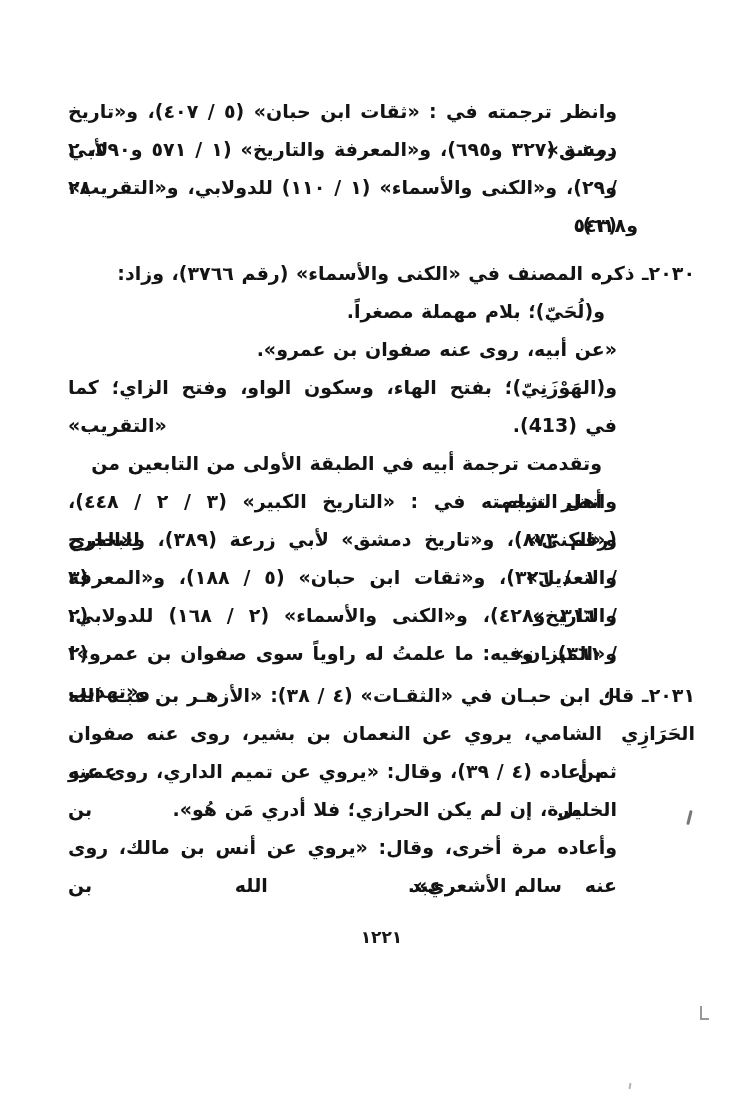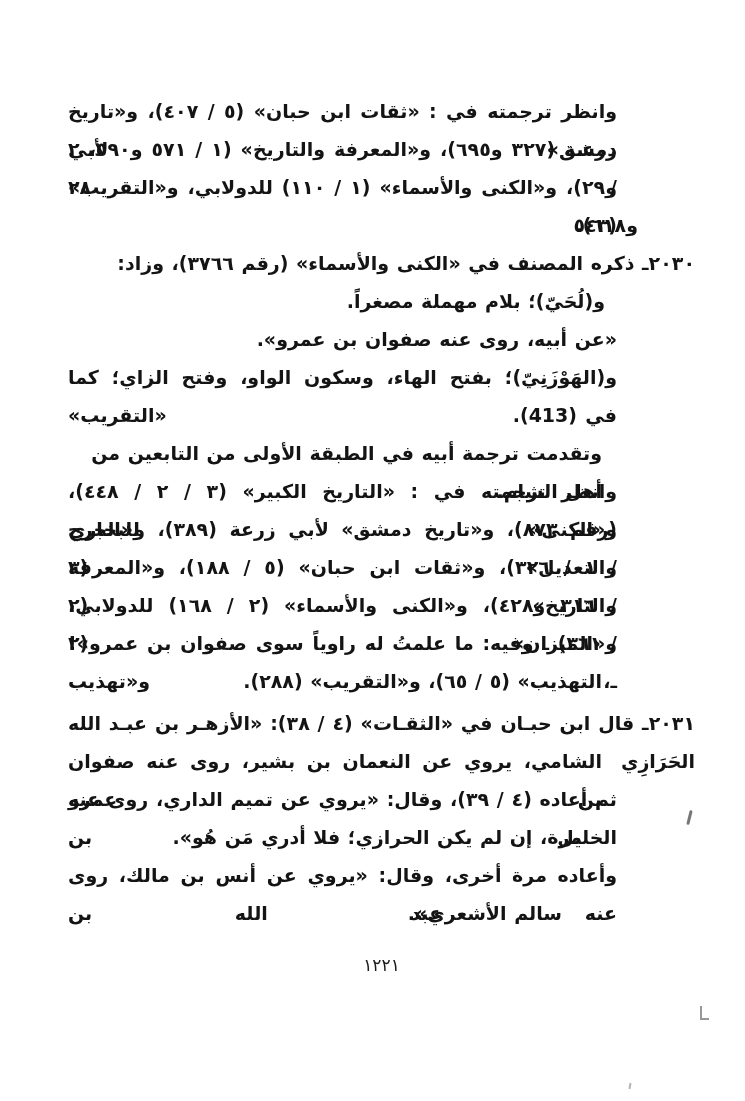--- a/index.html
+++ b/index.html
@@ -39,26 +39,26 @@
   .l-body { margin-right: 78px; }
   .l-full { margin-right: 0; }
   .l-just { text-align: justify; text-align-last: justify; }
   .pr12 { padding-right: 12px; }
   .pr15 { padding-right: 15px; }
   .pr35 { padding-right: 35px; }
   .pr40 { padding-right: 40px; }
   .pr55 { padding-right: 55px; }
   .pr57 { padding-right: 57px; }
   .pr65 { padding-right: 65px; }
-  .gap-entry { }
+  .gap-entry { margin-top: 10px; }
   .gap-entry-sm { margin-top: 4px; }
   .page-number {
     margin-top: 14px;
     font-size: 17px;
-    font-weight: 400;
+    font-weight: 700;
     line-height: 38px;
     height: 38px;
     text-align: center;
     color: #191919;
   }
   
   .artifact { position: absolute; }
   .artifact-1 {
     left: 688px; top: 810px;
     width: 3px; height: 15px;
@@ -97,21 +97,20 @@
     <div class="t-line l-body pr12">و(لُحَيّ)؛ بلام مهملة مصغراً.</div>
     <div class="t-line l-body">«عن أبيه، روى عنه صفوان بن عمرو».</div>
     <div class="t-line l-body l-just">و(الهَوْزَنِيّ)؛ بفتح الهاء، وسكون الواو، وفتح الزاي؛ كما في «التقريب»</div>
     <div class="t-line l-body pr40">(413).</div>
     <div class="t-line l-body pr15">وتقدمت ترجمة أبيه في الطبقة الأولى من التابعين من أهل الشام.</div>
     <div class="t-line l-body l-just">وانظر ترجمته في : «التاريخ الكبير» (٣ / ٢ / ٤٤٨)، و«الكنى» للبخاري</div>
     <div class="t-line l-body l-just">(رقم ٨٧٣)، و«تاريخ دمشق» لأبي زرعة (٣٨٩)، و«الجرح والتعديل» (٣</div>
     <div class="t-line l-body l-just">/ ١ / ٣٢٦)، و«ثقات ابن حبان» (٥ / ١٨٨)، و«المعرفة والتاريخ» (٢</div>
     <div class="t-line l-body l-just">/ ٣١٦ و٤٢٨)، و«الكنى والأسماء» (٢ / ١٦٨) للدولابي، و«الميزان» (٢</div>
     <div class="t-line l-body l-just">/ ٣٦١) ـ وفيه: ما علمتُ له راوياً سوى صفوان بن عمرو»! ـ، و«تهذيب</div>
-    <div class="t-line l-body pr15">التهذيب» (٥ / ٦٥)، و«التقريب» (٢٨٨).</div>
 
     <div class="t-line l-full l-just gap-entry-sm">٢٠٣١ـ قال ابن حبـان في «الثقـات» (٤ / ٣٨): «الأزهـر بن عبـد الله الحَرَازِي</div>
     <div class="t-line l-body l-just pr15">الشامي، يروي عن النعمان بن بشير، روى عنه صفوان بن عمرو</div>
     <div class="t-line l-body l-just">ثم أعاده (٤ / ٣٩)، وقال: «يروي عن تميم الداري، روى عنه الخليل بن</div>
     <div class="t-line l-body pr35">مرة، إن لم يكن الحرازي؛ فلا أدري مَن هُو».</div>
     <div class="t-line l-body l-just">وأعاده مرة أخرى، وقال: «يروي عن أنس بن مالك، روى عنه عبد الله بن</div>
     <div class="t-line l-body pr55">سالم الأشعري».</div>
 
     <div class="page-number">١٢٢١</div>
   </div>

